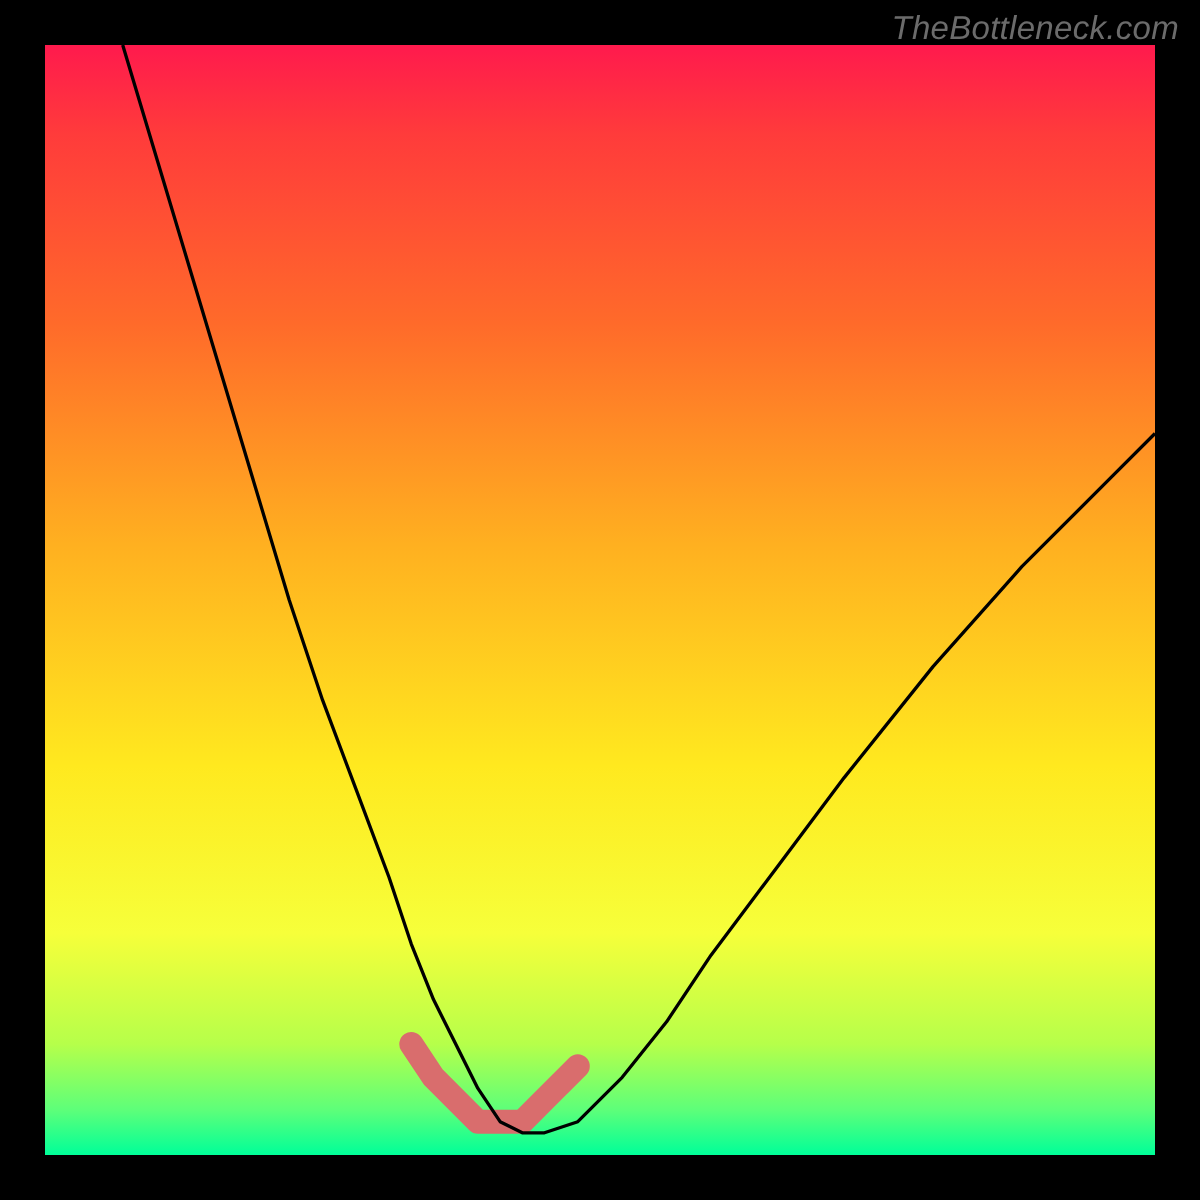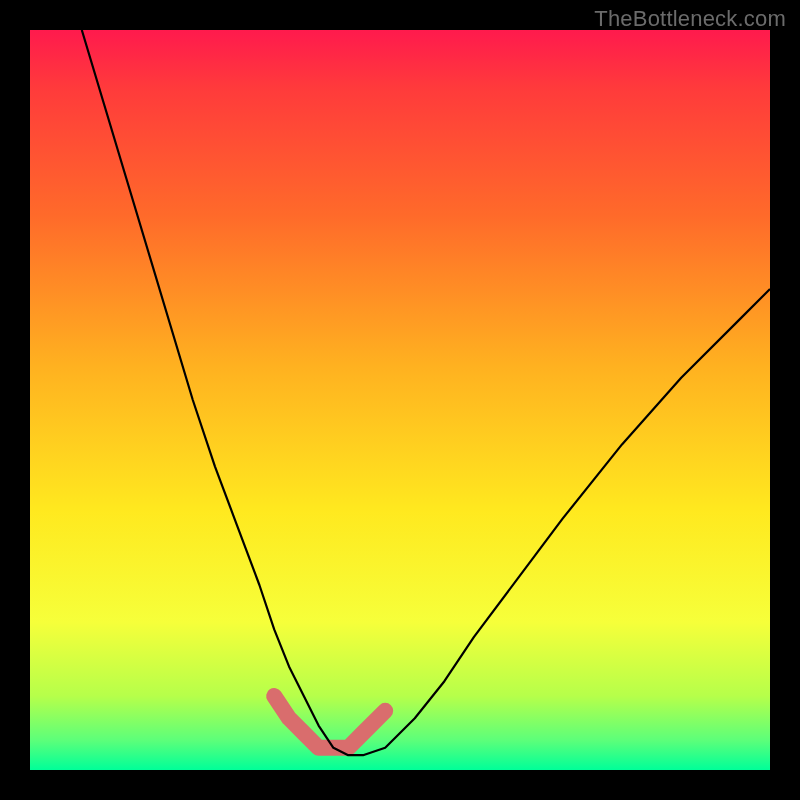--- a/index.html
+++ b/index.html
@@ -11,20 +11,21 @@
     overflow: hidden;
     font-family: Arial, Helvetica, sans-serif;
   }
   .frame {
     position: absolute;
     left: 0;
     top: 0;
     width: 800px;
     height: 800px;
     background: #000;
+    font-style: italic;
   }
   .plot {
     position: absolute;
     left: 30px;
     top: 30px;
     width: 740px;
     height: 740px;
     
     background: linear-gradient(
       to bottom,

